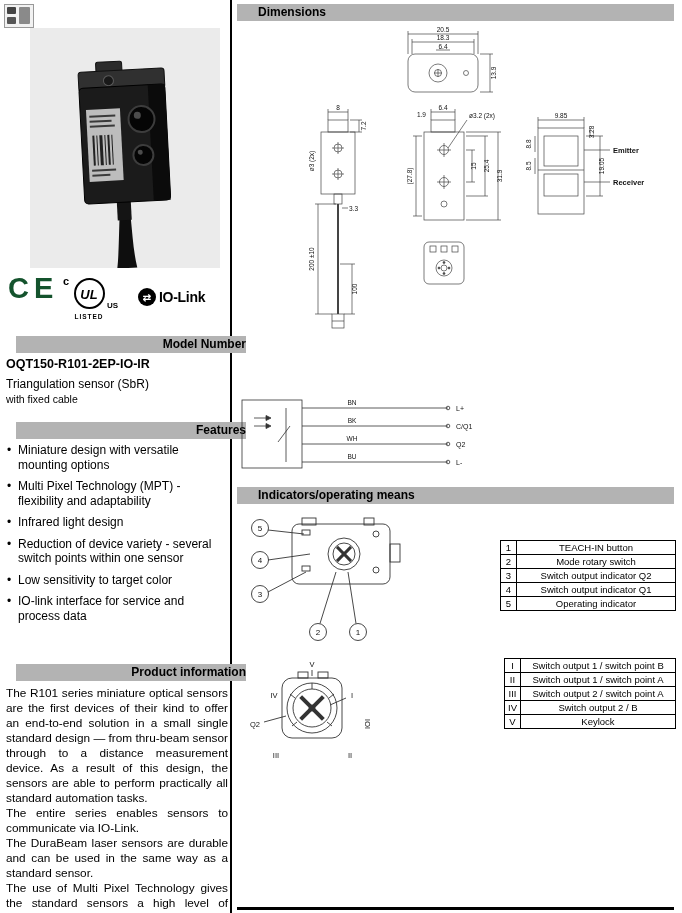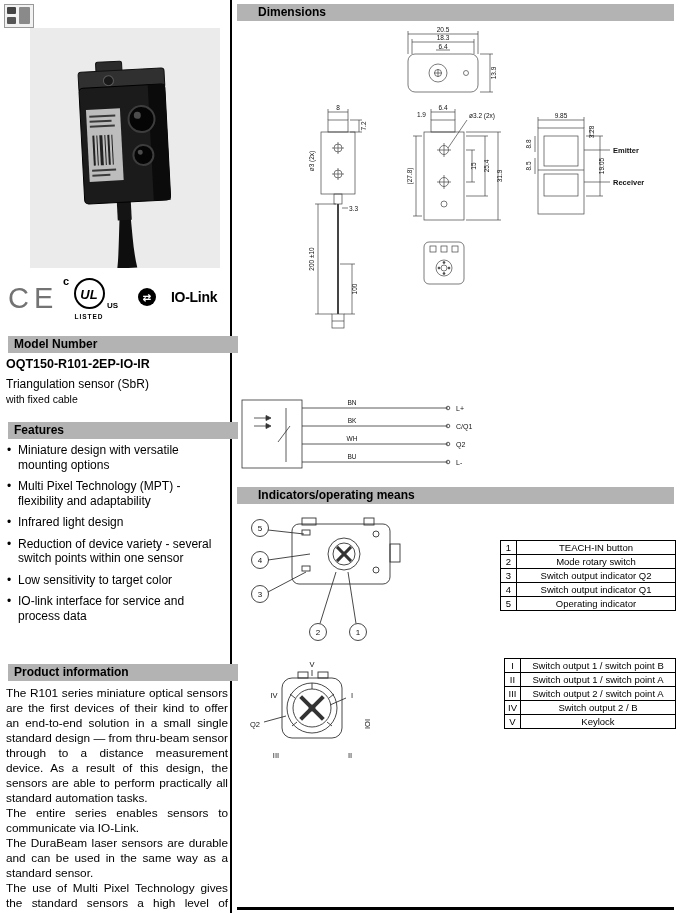--- a/index.html
+++ b/index.html
@@ -6,43 +6,43 @@
   html,body { background:#d8d8d8; }
   .page {
     position:relative; width:682px; height:913px; background:#ffffff;
     font-family:"Liberation Sans", sans-serif; color:#000; overflow:hidden;
     margin:0 auto;
   }
   .divider { position:absolute; left:230px; top:0; width:2px; height:913px; background:#000; }
 
   
   .bar {
-    position:absolute; left:8px; width:230px; height:17px; background:#b3b3b3;
-    font-weight:bold; font-size:12px; line-height:17px; padding-left:6px;
+    position:absolute; left:16px; width:230px; height:17px; background:#b3b3b3;
+    font-weight:bold; font-size:12px; line-height:17px; padding-left:6px;text-align:right;
   }
   .rbar {
     position:absolute; left:237px; width:437px; height:17px; background:#b3b3b3;
     font-weight:bold; font-size:12px; line-height:17px; padding-left:21px;
   }
 
   
   .brand-logo { position:absolute; left:4px; top:4px; }
   .photo { position:absolute; left:30px; top:28px; }
-  .ce { position:absolute; left:8px; top:282px; font-size:29px; font-weight:400; letter-spacing:5px; color:#737373; }
+  .ce { position:absolute; left:8px; top:272px; font-size:29px; font-weight:700; letter-spacing:5px; color:#14532d; }
   .ul-mark { position:absolute; left:72px; top:278px; width:34px; text-align:center; }
   .ul-wrap { position:relative; width:34px; height:34px; margin:0 auto; }
   .ul-circle { display:block; width:31px; height:31px; border:2.5px solid #000; border-radius:50%; text-align:center; line-height:27px; margin:0 auto; }
   .ul-text { font-weight:bold; font-style:italic; font-size:13px; }
   .ul-c { position:absolute; left:-9px; top:-3px; font-weight:bold; font-size:11px; }
   .ul-us { position:absolute; right:-12px; bottom:2px; font-size:8px; font-weight:bold; }
   .ul-listed { font-size:6.5px; font-weight:bold; letter-spacing:1px; margin-top:1px; }
   .iolink { position:absolute; left:138px; top:288px; display:flex; align-items:center; }
   .iol-circle { width:18px; height:18px; background:#000; border-radius:50%; color:#fff;
     display:inline-flex; align-items:center; justify-content:center; font-size:10px; font-weight:bold; }
-  .iol-text { font-weight:bold; font-size:14px; margin-left:15px; letter-spacing:-0.3px; }
+  .iol-text { font-weight:bold; font-size:14px; margin-left:3px; letter-spacing:-0.3px; }
 
   .model-number { position:absolute; left:6px; top:357px; font-weight:bold; font-size:12.5px; }
   .model-type { position:absolute; left:6px; top:377px; font-size:12px; }
   .model-note { position:absolute; left:6px; top:393px; font-size:10.5px; }
 
   .features-list { position:absolute; left:6px; top:443px; width:221px; list-style:none; }
   .features-list li { position:relative; padding-left:12px; margin-bottom:7px; font-size:12px; line-height:14.5px; }
   .features-list li::before { content:"•"; position:absolute; left:1px; top:0; }
 
   .prod-info { position:absolute; left:6px; top:686px; width:222px; }

